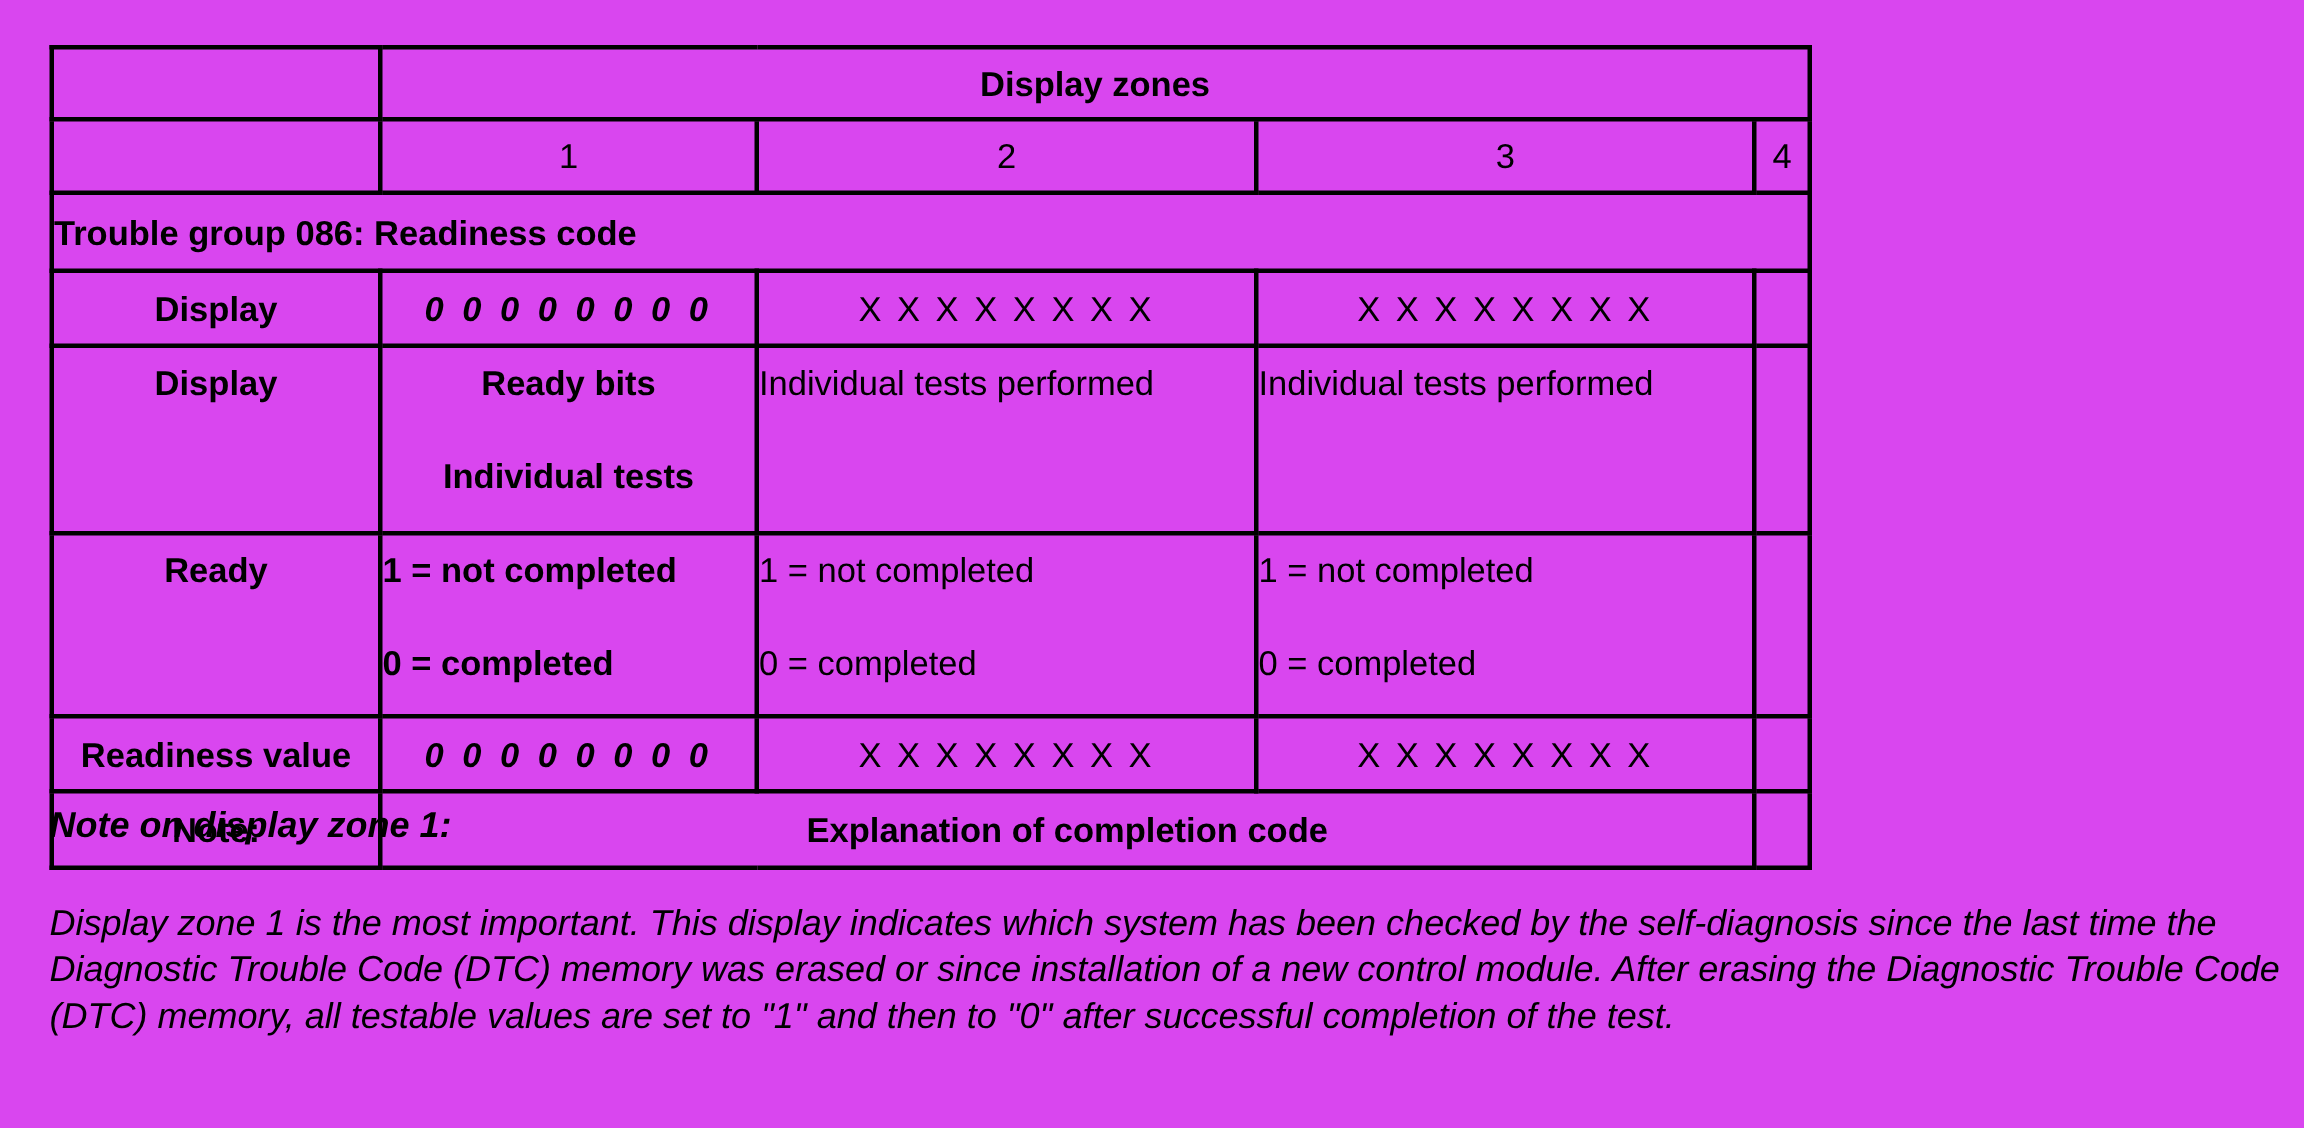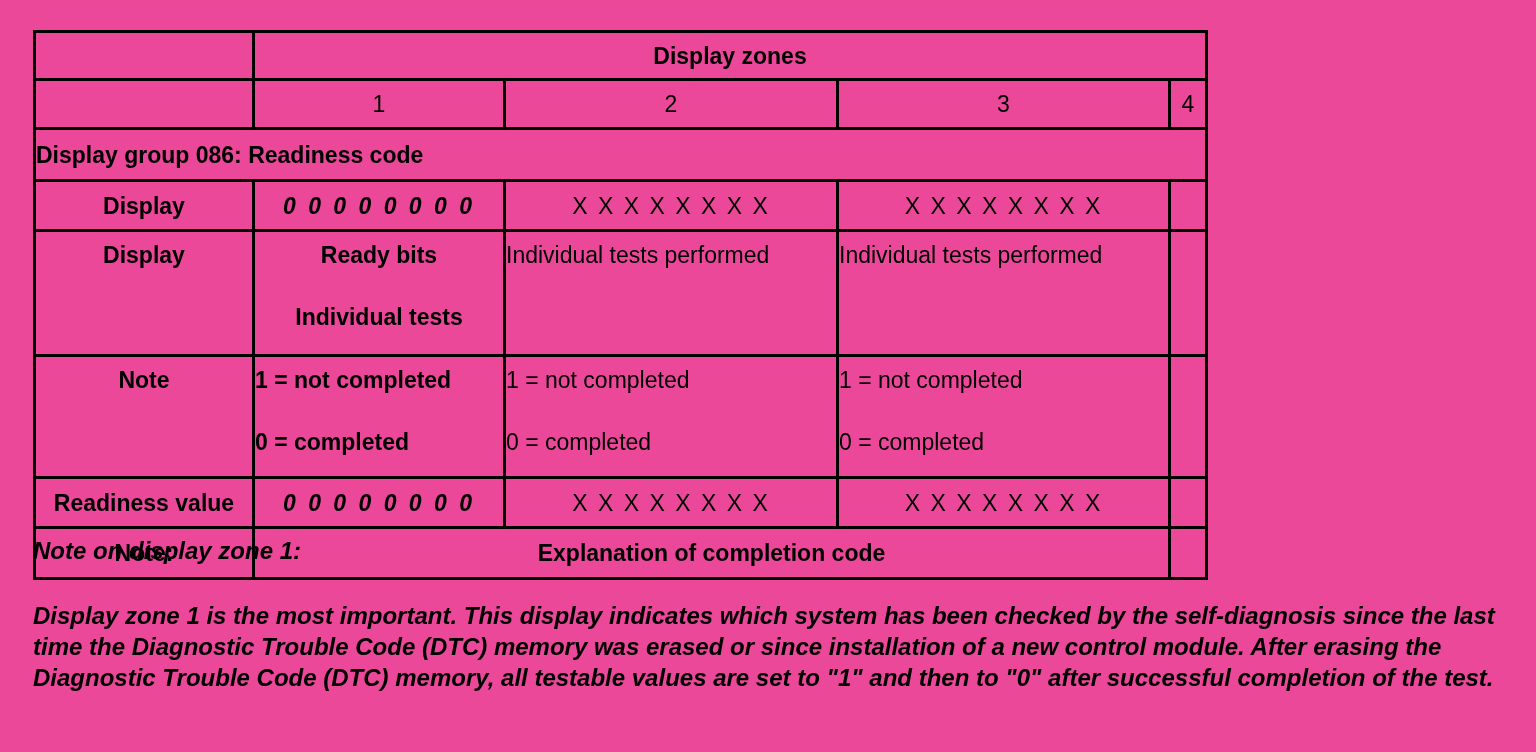--- a/index.html
+++ b/index.html
@@ -10,21 +10,21 @@
     height: 752px;
     overflow: hidden;
     font-family: "Liberation Sans", sans-serif;
     color: #000000;
     -webkit-font-smoothing: antialiased;
   }
   .page {
     position: relative;
     width: 1536px;
     height: 752px;
-    background: #ec4899;
+    background: #d946ef;
   }
   table.zones-table {
     position: absolute;
     left: 33px;
     top: 30px;
     border-collapse: collapse;
     table-layout: fixed;
     width: 1172px;
     font-size: 23px;
     line-height: 28px;
@@ -60,21 +60,21 @@
     font-size: 24px;
   }
   .fn-title {
     font-weight: bold;
     line-height: 30px;
     margin: 0 0 34px 0;
   }
   .fn-body {
     margin: 0;
     line-height: 31px;
-    font-weight: bold;
+    font-weight: normal;
   }
 </style>
 </head>
 <body>
 
 <div class="page">
 
   <table class="zones-table">
     <colgroup>
       <col style="width:219px">
@@ -91,21 +91,21 @@
 
       <tr class="r2">
         <td></td>
         <td class="center">1</td>
         <td class="center">2</td>
         <td class="center">3</td>
         <td class="center">4</td>
       </tr>
 
       <tr class="r3">
-        <td colspan="5" class="group-cell">Display group 086: Readiness code</td>
+        <td colspan="5" class="group-cell">Trouble group 086: Readiness code</td>
       </tr>
 
       <tr class="r4">
         <td class="bold center">Display</td>
         <td class="bold center sp3">0 0 0 0 0 0 0 0</td>
         <td class="center sp2">X X X X X X X X</td>
         <td class="center sp2">X X X X X X X X</td>
         <td></td>
       </tr>
 
@@ -115,21 +115,21 @@
           <div>Ready bits</div>
           <div class="line-gap"></div>
           <div>Individual tests</div>
         </td>
         <td class="left">Individual tests performed</td>
         <td class="left">Individual tests performed</td>
         <td></td>
       </tr>
 
       <tr class="r6 top">
-        <td class="bold center">Note</td>
+        <td class="bold center">Ready</td>
         <td class="bold left">
           <div>1 = not completed</div>
           <div class="line-gap"></div>
           <div>0 = completed</div>
         </td>
         <td class="left">
           <div>1 = not completed</div>
           <div class="line-gap"></div>
           <div>0 = completed</div>
         </td>

